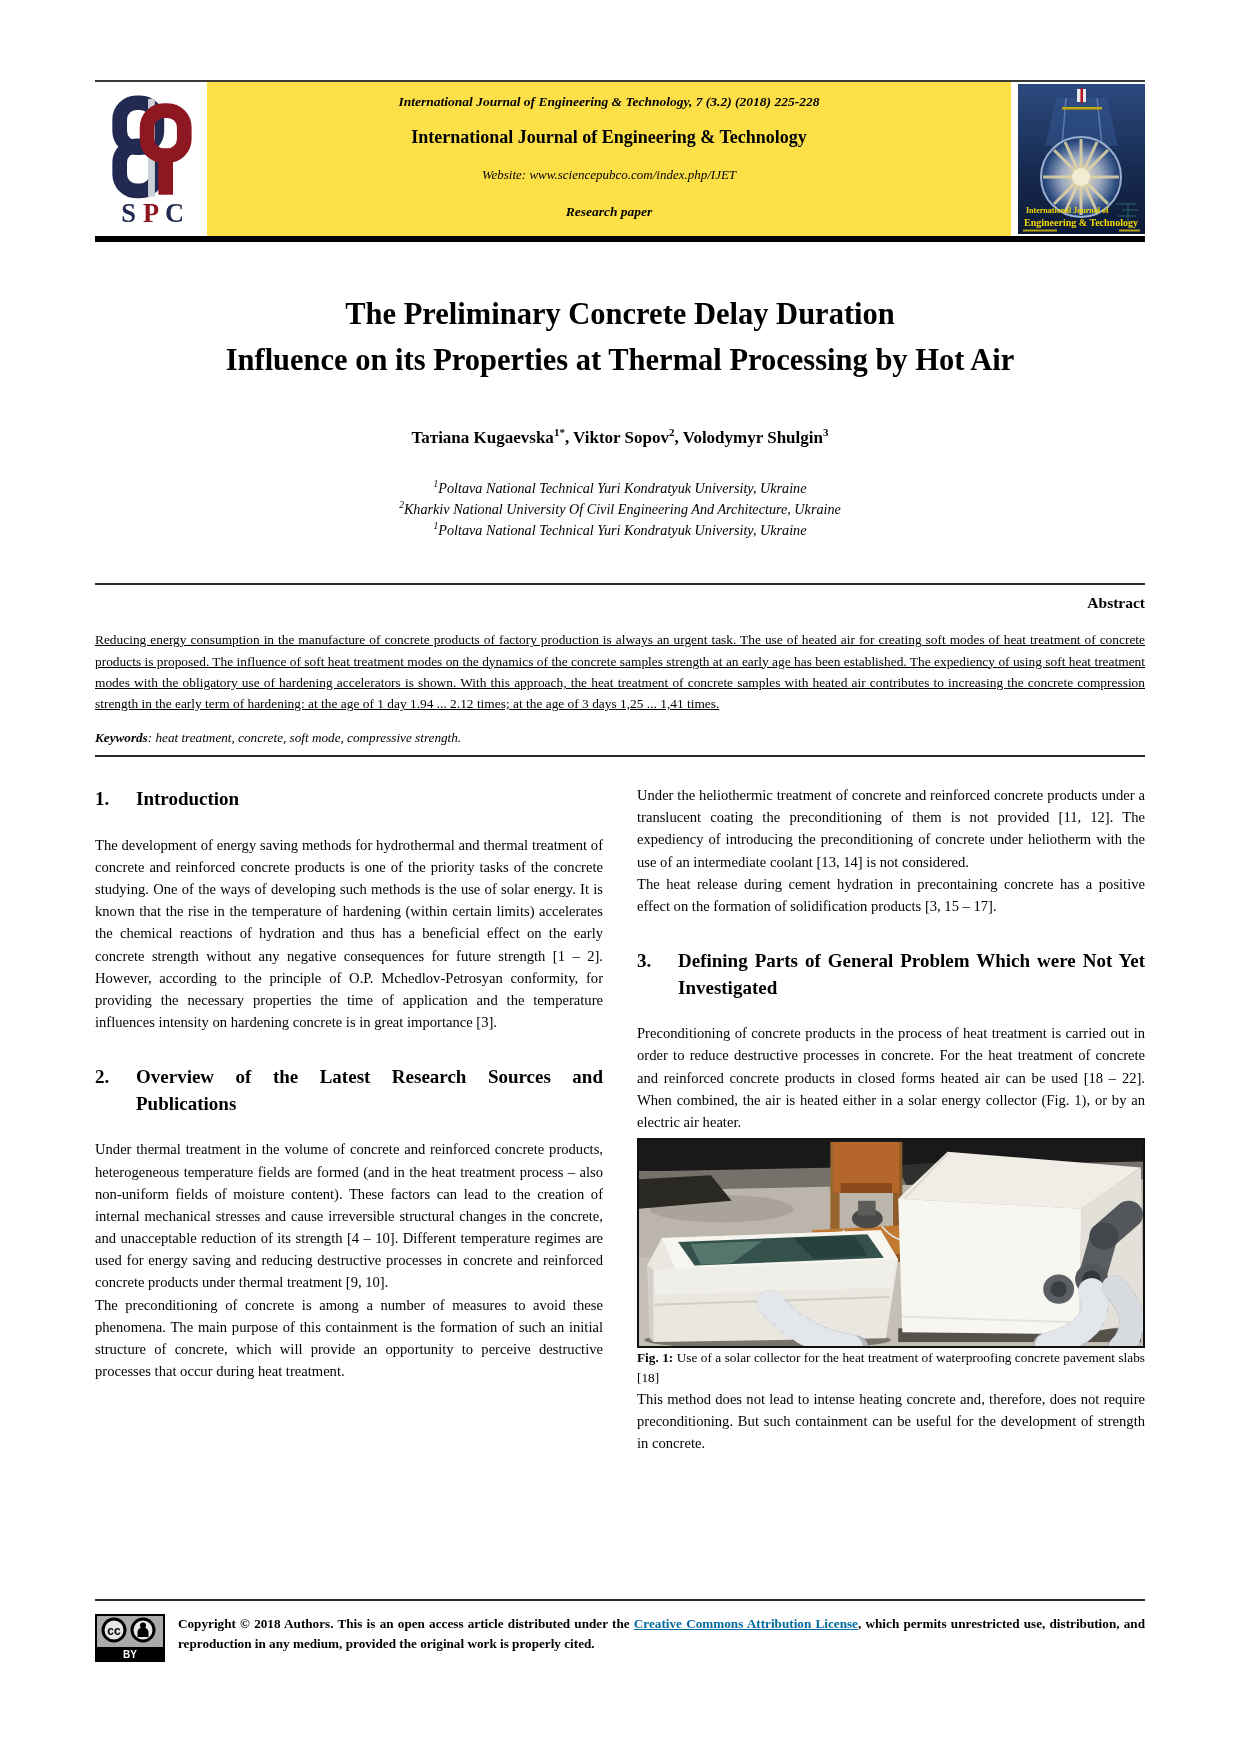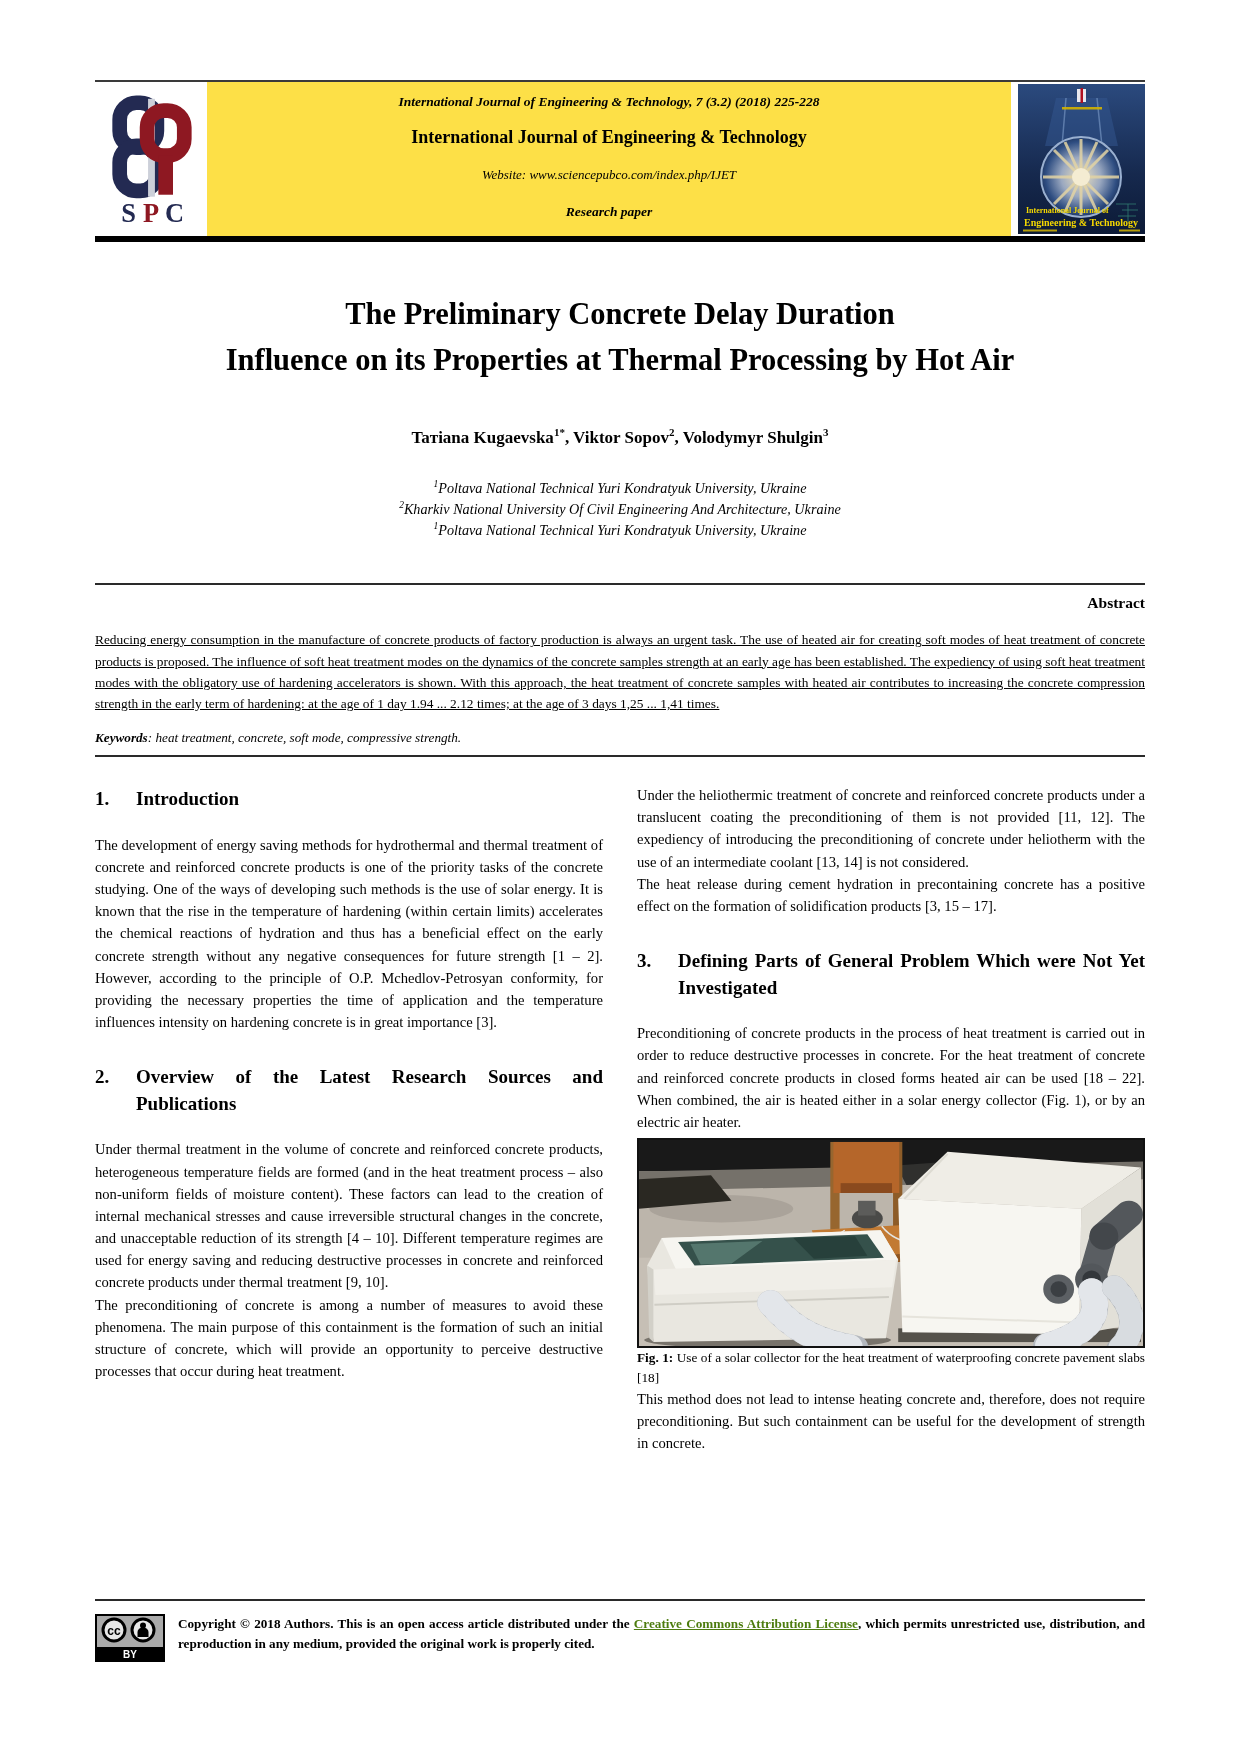--- a/index.html
+++ b/index.html
@@ -44,21 +44,21 @@
   h2.sec .hnum { width: 41px; flex: none; }
   h2.sec .htext { flex: 1; text-align: justify; }
   figure.photo { margin-top: 5px; border: 2px solid #111; line-height: 0; }
   figure.photo svg { width: 100%; height: 206px; display: block; }
   .caption { margin-top: 8px; font-size: 13.3px; line-height: 1.5; text-align: justify; }
   .after-caption { margin-top: 17px; }
   
   .footer { margin-top: auto; border-top: 2px solid #2a2a2a; padding-top: 13px; display: flex; gap: 17px; align-items: flex-start; }
   .cc-box { flex: none; width: 66px; }
   .footer-text { font-size: 13.2px; font-weight: bold; line-height: 1.55; text-align: justify; }
-  .footer-text a { color: #4d7c0f; cursor: pointer; }
+  .footer-text a { color: #0369a1; cursor: pointer; }
   sup { line-height: 0; }
 </style>
 </head>
 <body>
 
 <div class="page">
 
   <div class="header">
     <div class="logo-col">
       <svg viewBox="0 0 100 140" width="98" height="137">

